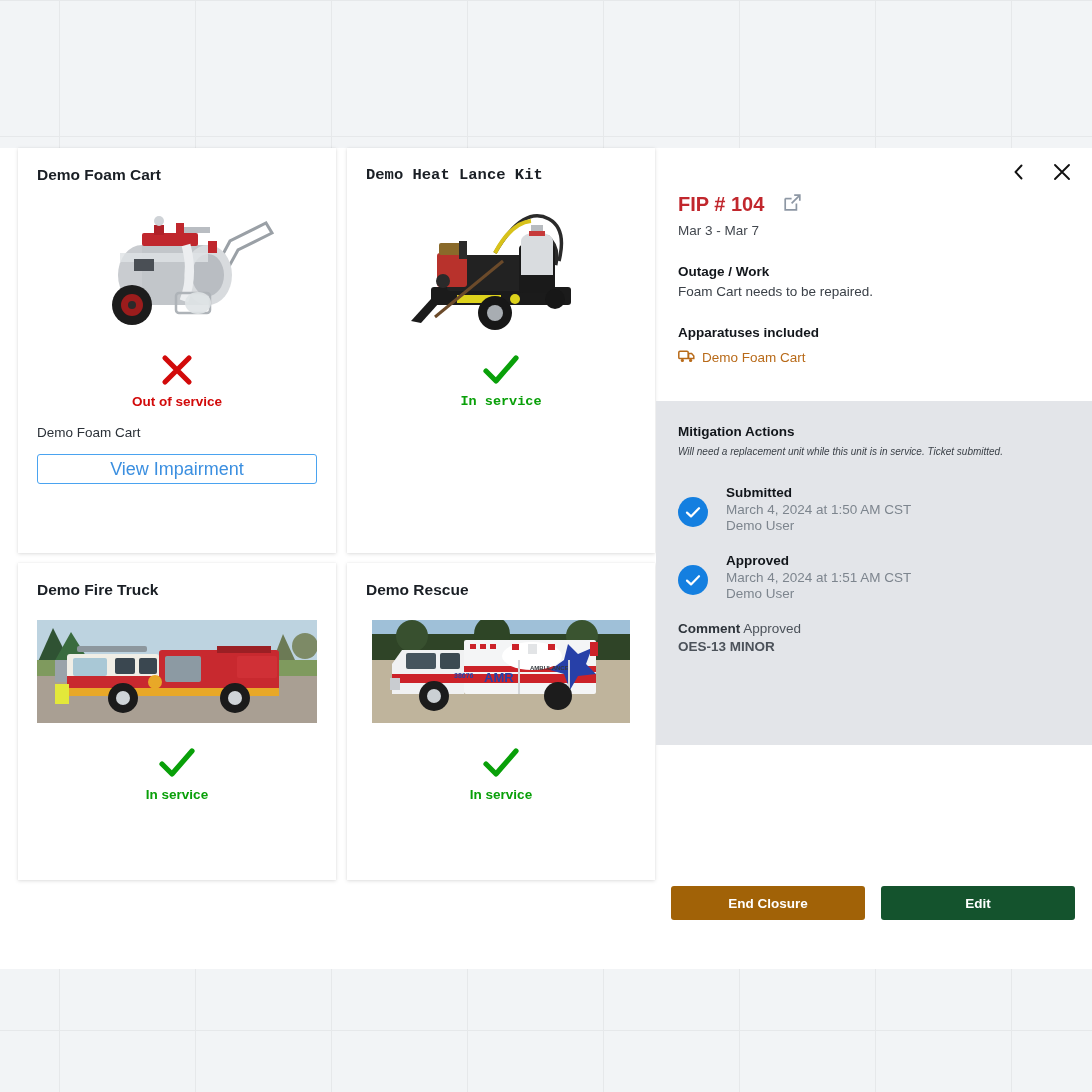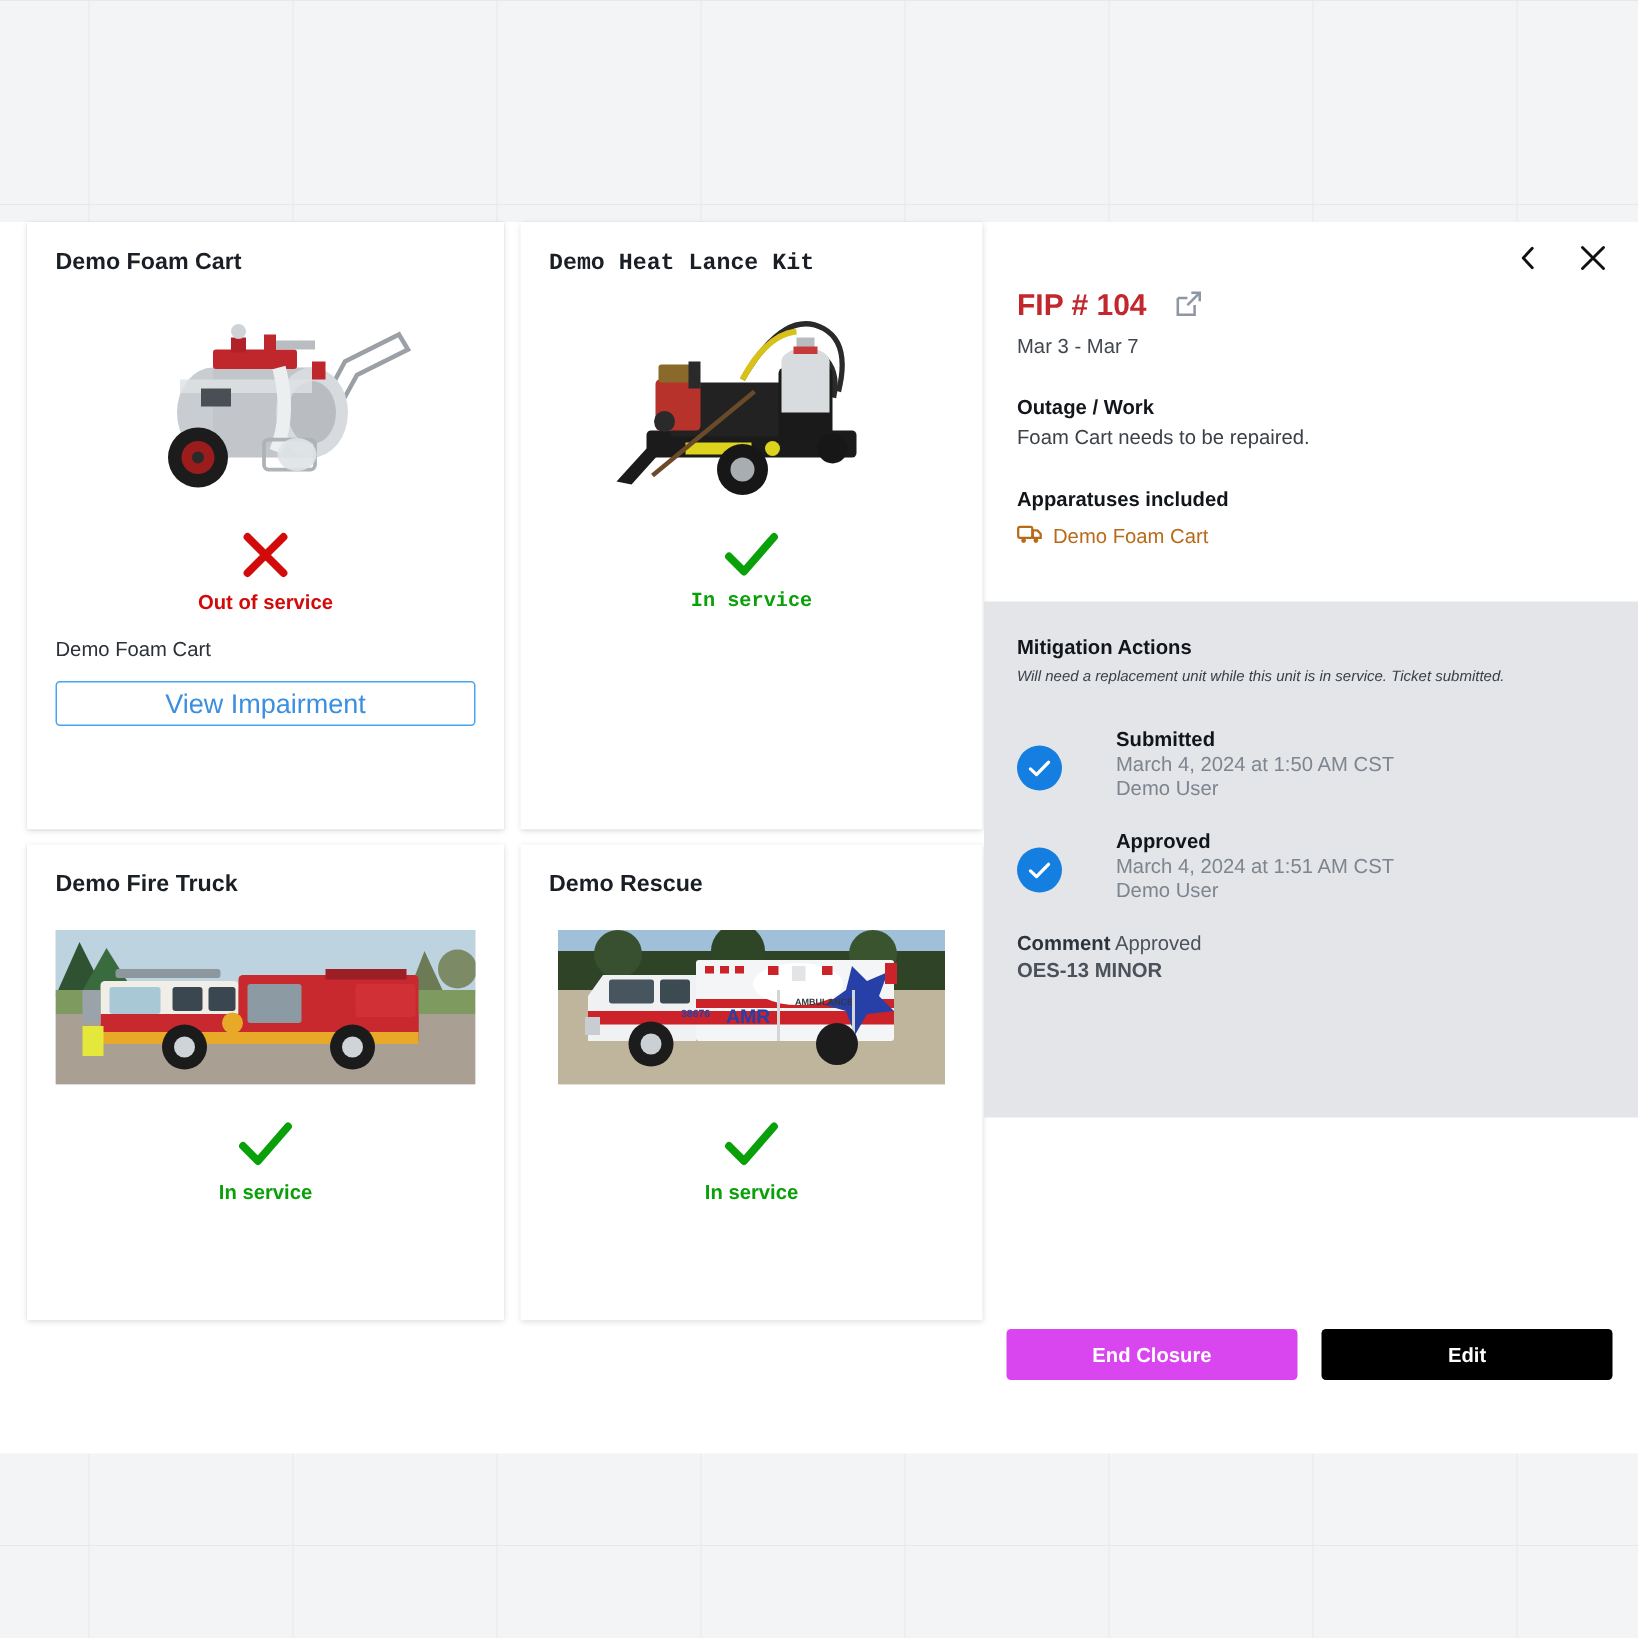--- a/index.html
+++ b/index.html
@@ -118,21 +118,21 @@
   .mitigation {
     position: absolute; left: 0; top: 253px;
     width: 436px; height: 344px;
     background: #e3e5e9;
     padding: 23px 22px 0 22px;
   }
   .mit-title { font-size: 13.5px; font-weight: bold; color: #12161b; }
   .mit-desc { font-size: 10px; color: #3b4148; margin-top: 6px; line-height: 1.42; font-style: italic; }
 
   .timeline { margin-top: 26px; }
-  .tl-item { display: flex; gap: 36px; margin-bottom: 20px; }
+  .tl-item { display: flex; gap: 18px; margin-bottom: 20px; }
   .tl-dot {
     width: 30px; height: 30px; border-radius: 50%;
     background: #147fe0; flex: 0 0 30px;
     display: flex; align-items: center; justify-content: center;
     margin-top: 12px;
   }
   .tl-body { padding-top: 0; }
   .tl-name { font-size: 13.5px; font-weight: bold; color: #12161b; }
   .tl-time { font-size: 13.5px; color: #7d858e; margin-top: 2px; }
   .tl-user { font-size: 13.5px; color: #7d858e; margin-top: 1px; }
@@ -144,22 +144,22 @@
   
   .actions {
     position: absolute; left: 671px; top: 886px;
     display: flex; gap: 16px;
   }
   .btn {
     width: 194px; height: 34px; border: none; border-radius: 3px;
     color: #fff; font-size: 13.5px; font-weight: bold;
     cursor: pointer; font-family: inherit;
   }
-  .btn-green { background: #d946ef; }
-  .btn-blue  { background: #000000; }
+  .btn-green { background: #a16207; }
+  .btn-blue  { background: #14532d; }
 </style>
 </head>
 <body>
 
 <div id="root">
 
   <div class="bg-grid bg-top"></div>
   <div class="bg-grid bg-bottom"></div>
 
   <div class="sheet">

